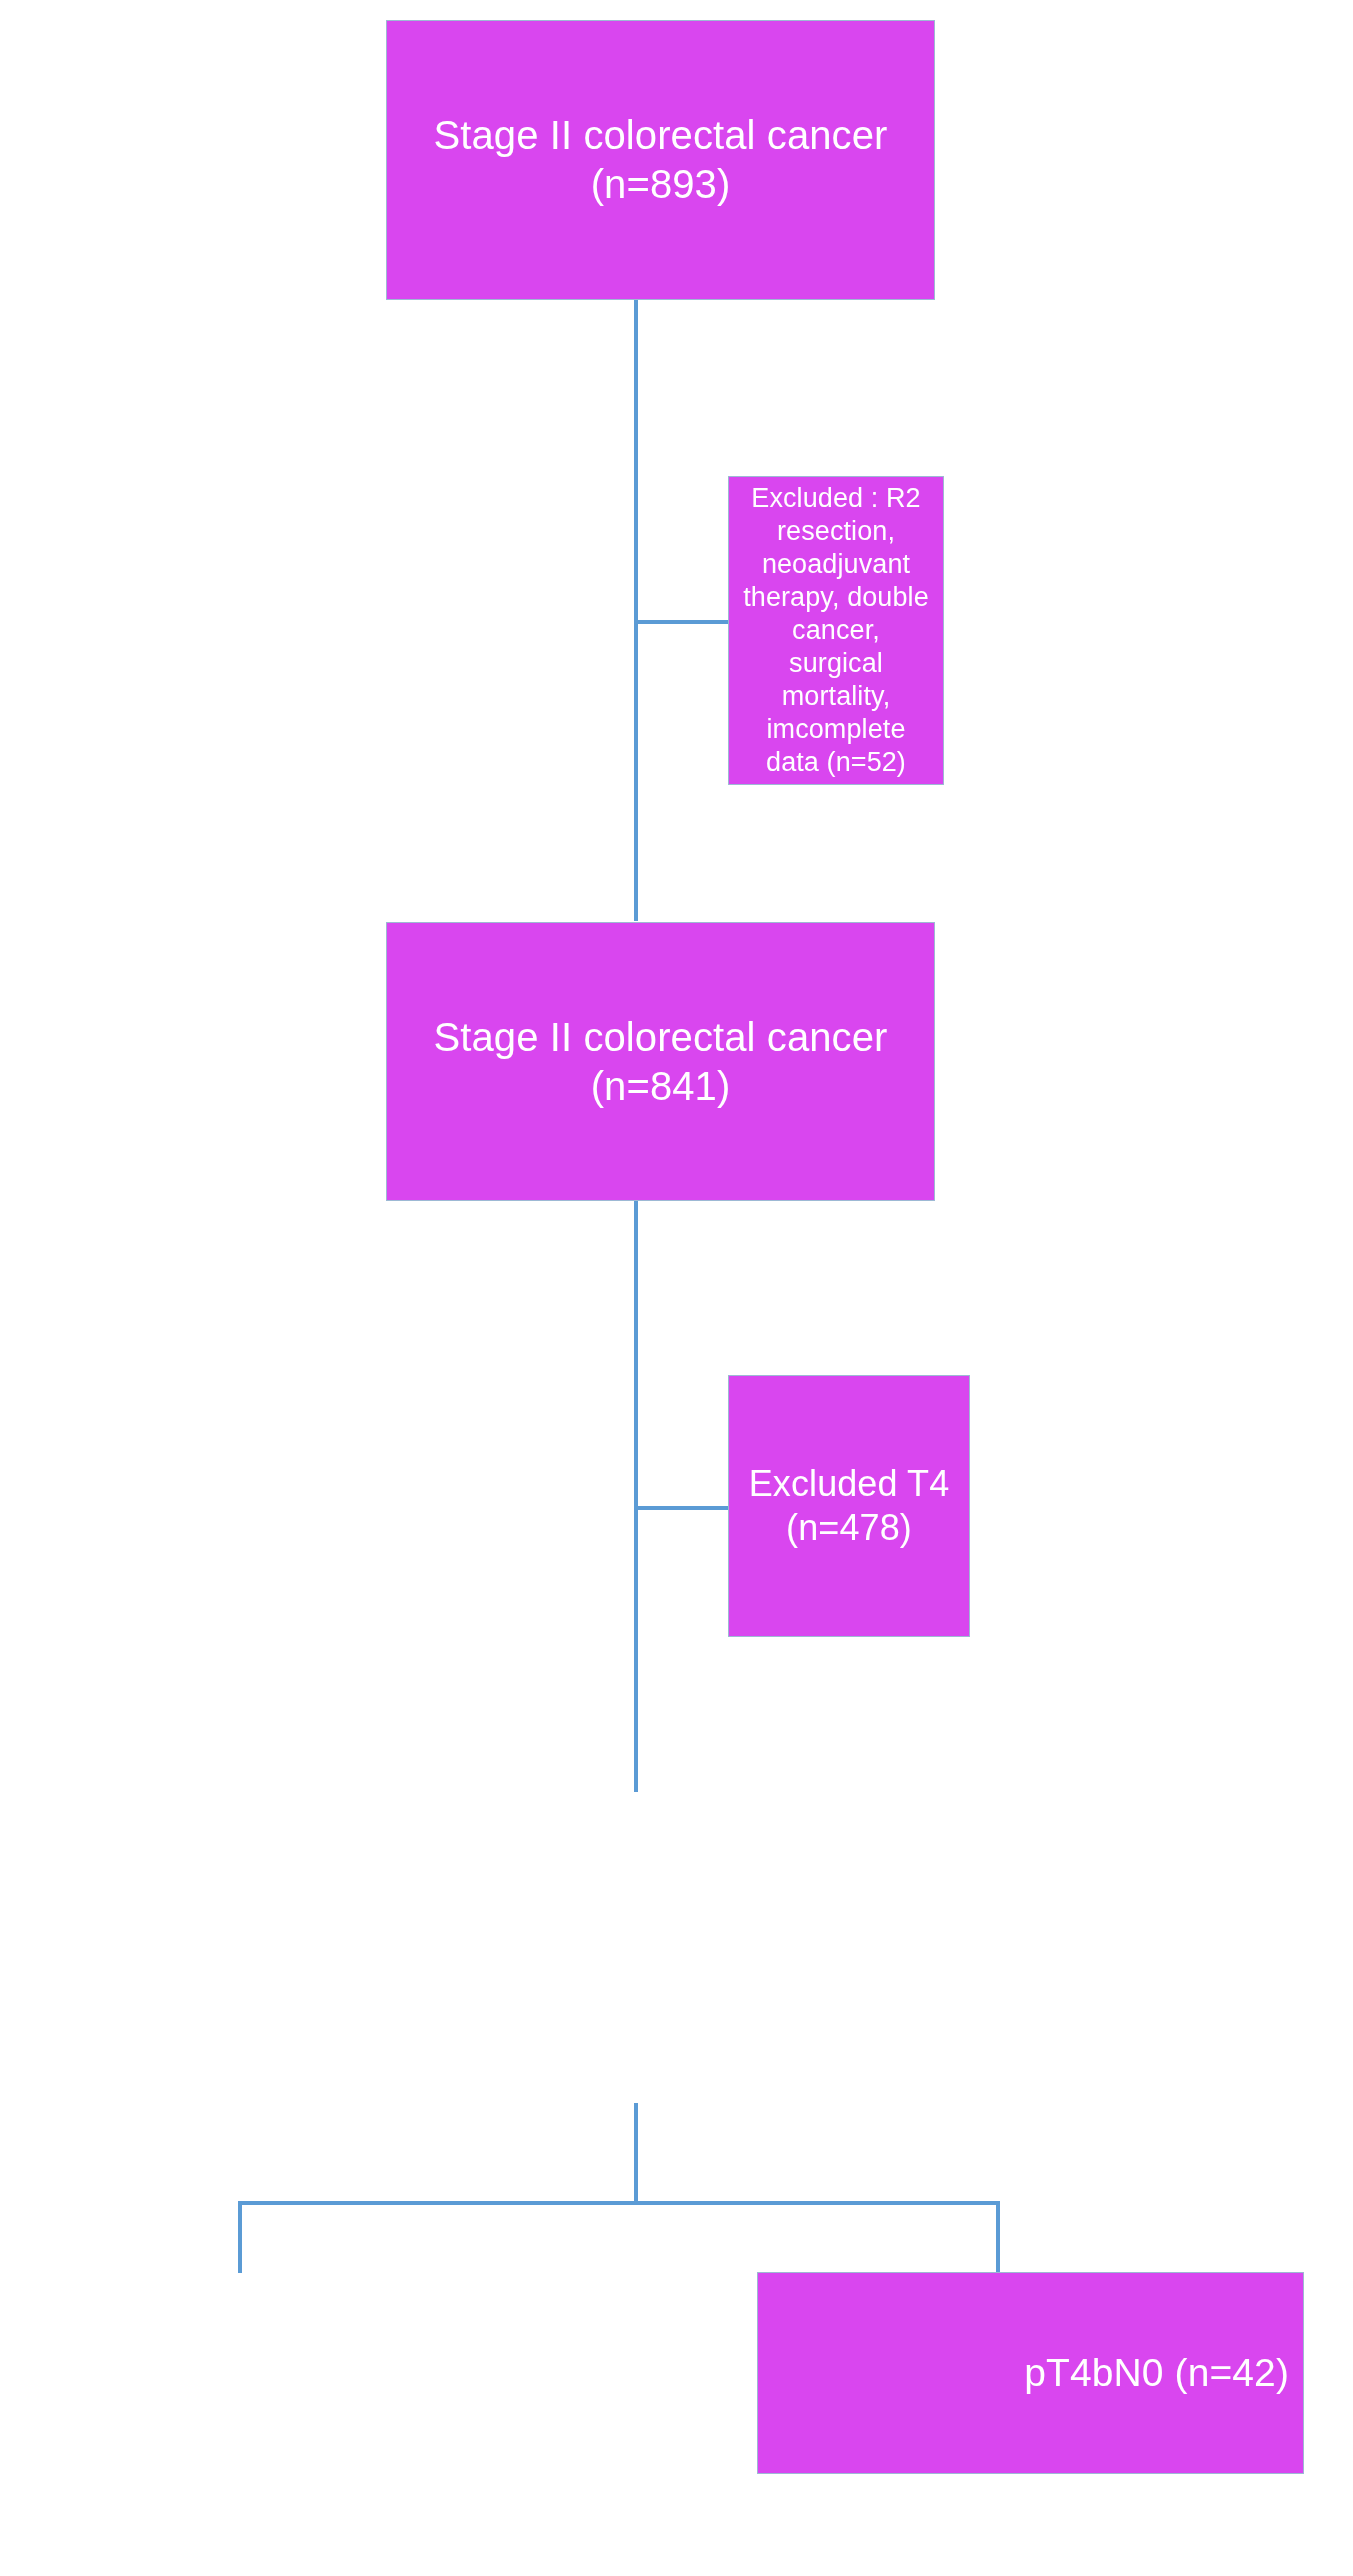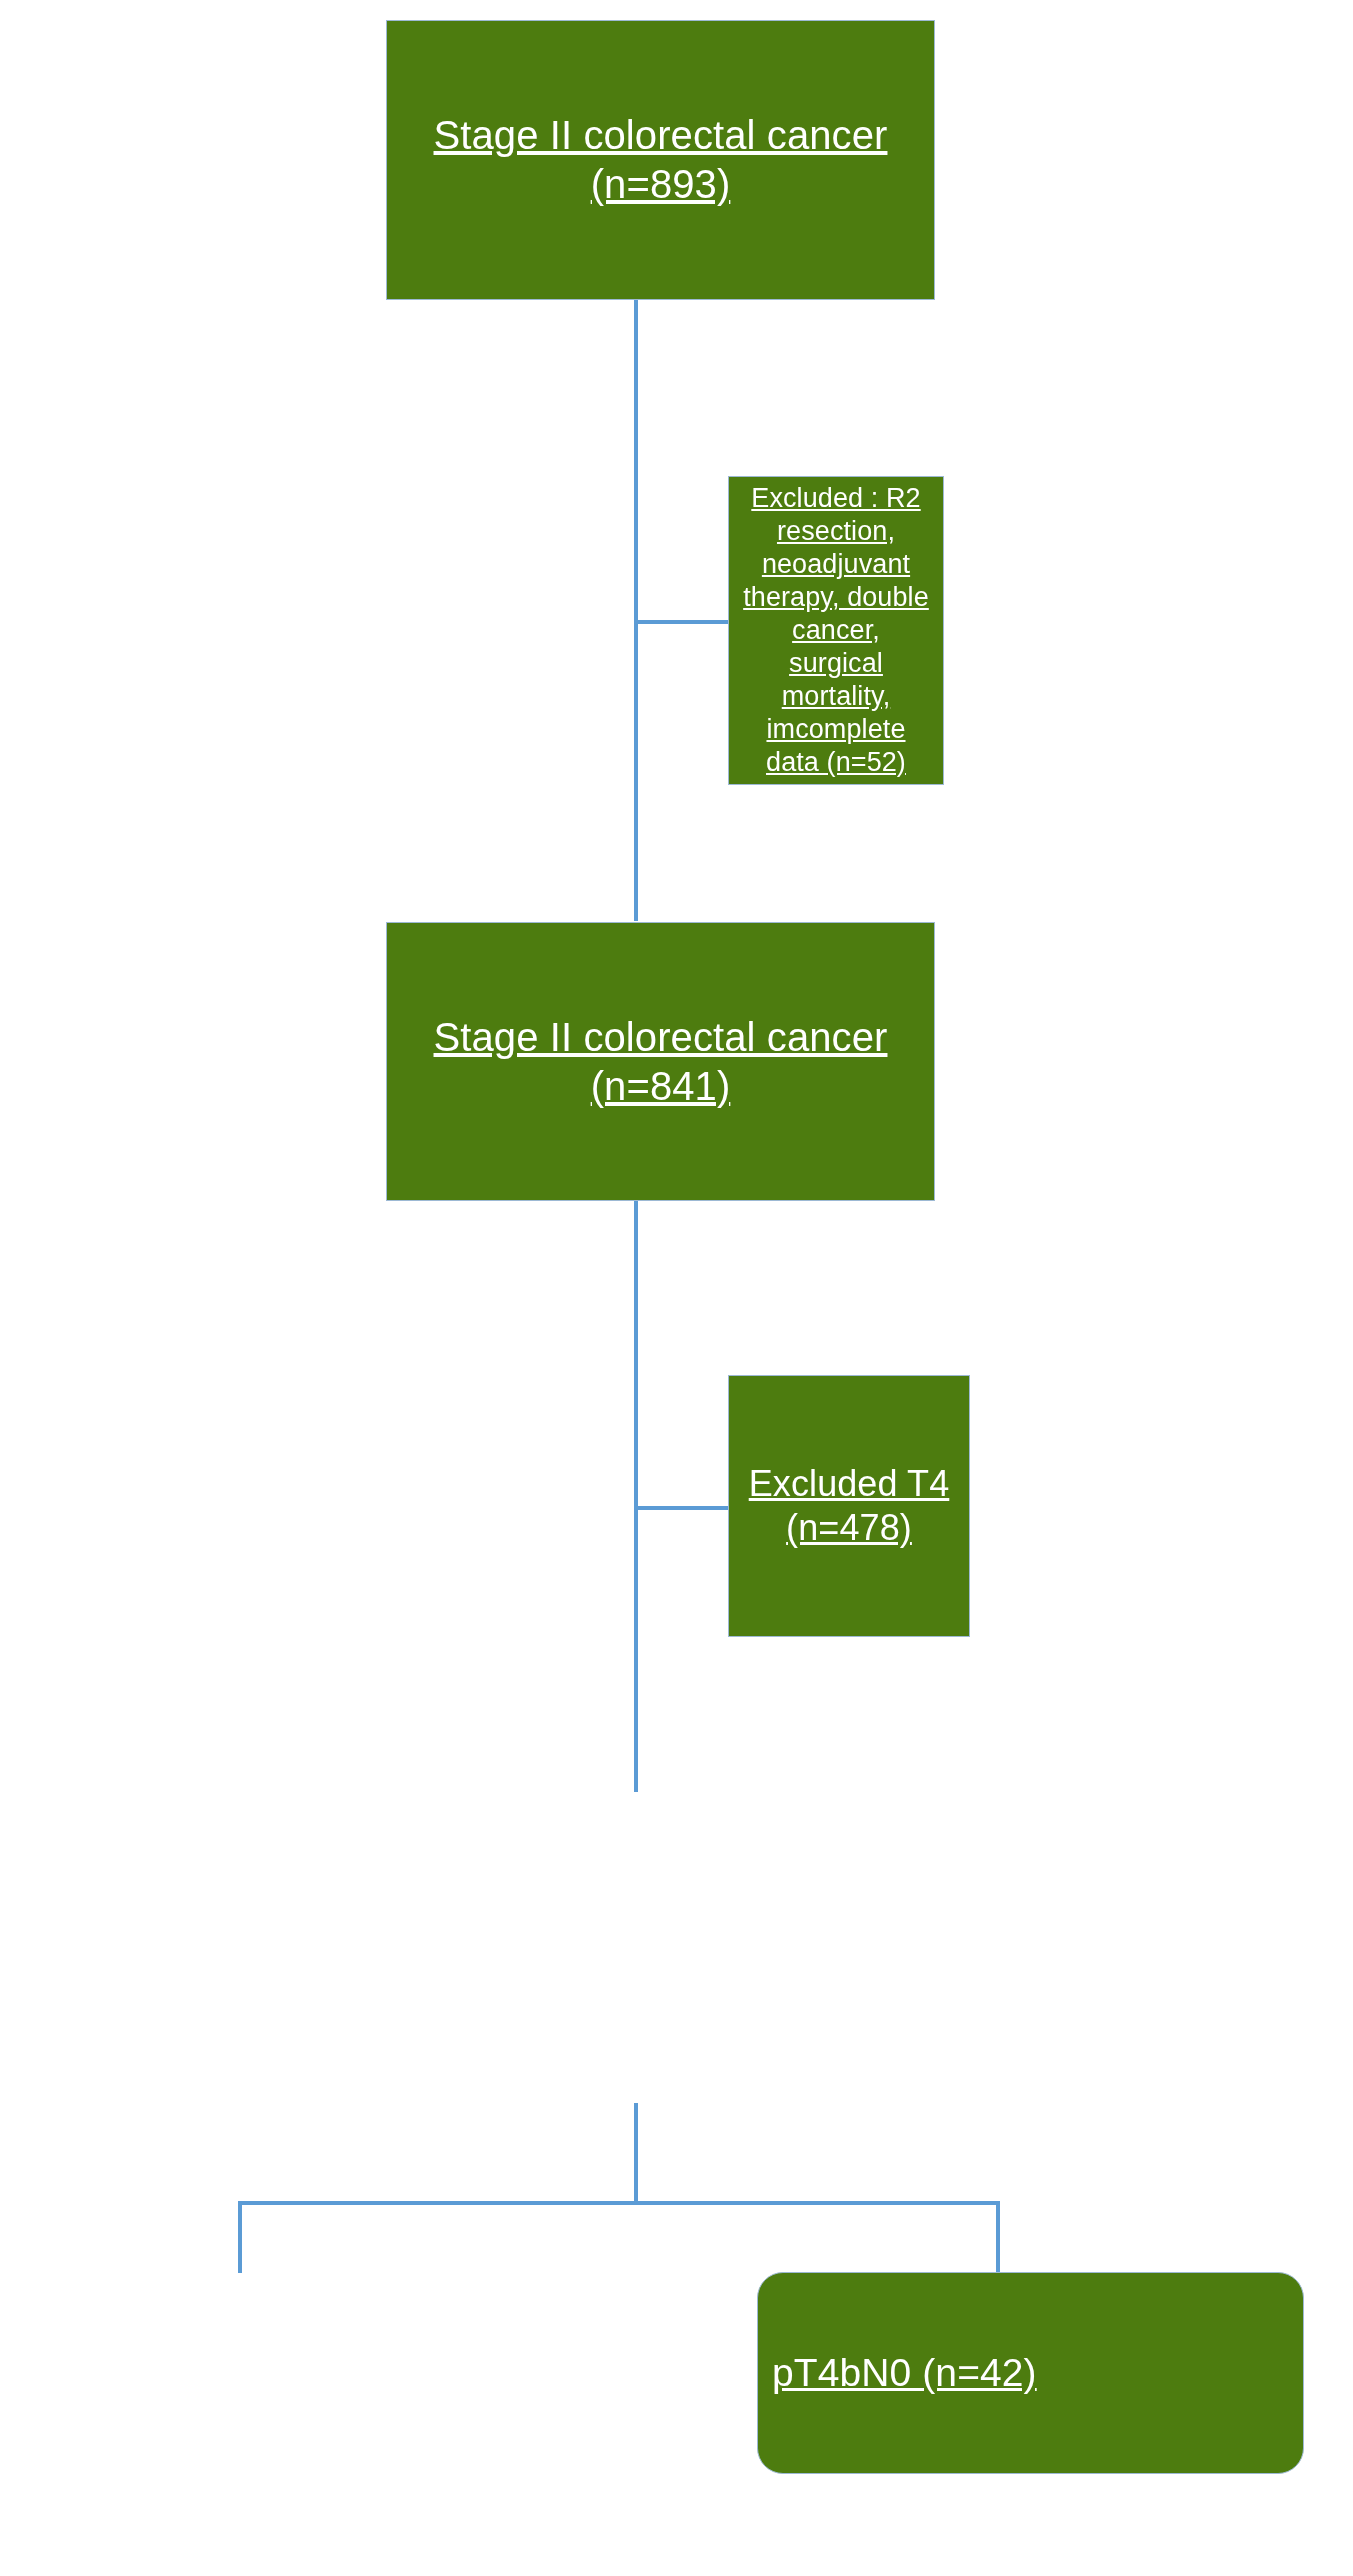--- a/index.html
+++ b/index.html
@@ -16,46 +16,45 @@
     width: 1354px;
     height: 2576px;
     background: #ffffff;
     overflow: hidden;
   }
 
   
   .node {
     position: absolute;
     box-sizing: border-box;
-    background: #4d7c0f;
+    background: #d946ef;
     border: 1.6px solid #9DB9D4;
     color: #ffffff;
     display: flex;
     align-items: center;
-    justify-content: flex-start;
+    justify-content: flex-end;
     text-align: center;
     line-height: 1.22;
     letter-spacing: 0.1px;
     overflow: hidden;
-    text-decoration: underline;
   }
   .node .txt {
     display: block;
     padding: 0 14px;
     white-space: pre-line;
   }
 
   
   #node-screened   { left: 386px;  top: 20px;   width: 549px; height: 280px;  font-size: 40px; }
   #node-excl1      { left: 728px; top: 476px;  width: 216px;  height: 309px;  font-size: 27px; }
   #node-eligible   { left: 386px;  top: 922px; width: 549px; height: 279px;  font-size: 40px; }
   #node-excl2      { left: 728px; top: 1375px; width: 242px;  height: 262px;  font-size: 36px; }
   #node-cohort     { left: 386px;  top: 1792px; width: 549px; height: 311px;  font-size: 38px; }
   #node-pt4a       { left: 9.8px;   top: 2272px; width: 562px; height: 202px;  font-size: 39px; }
-  #node-pt4b       { left: 757px; top: 2272px; width: 547px; height: 202px;  font-size: 39px; border-radius: 26px; }
+  #node-pt4b       { left: 757px; top: 2272px; width: 547px; height: 202px;  font-size: 39px; }
 
   
   .conn {
     position: absolute;
     background: #5B9BD5;
   }
   .conn.v { width: 3.8px; }
   .conn.h { height: 3.8px; }
 
   

